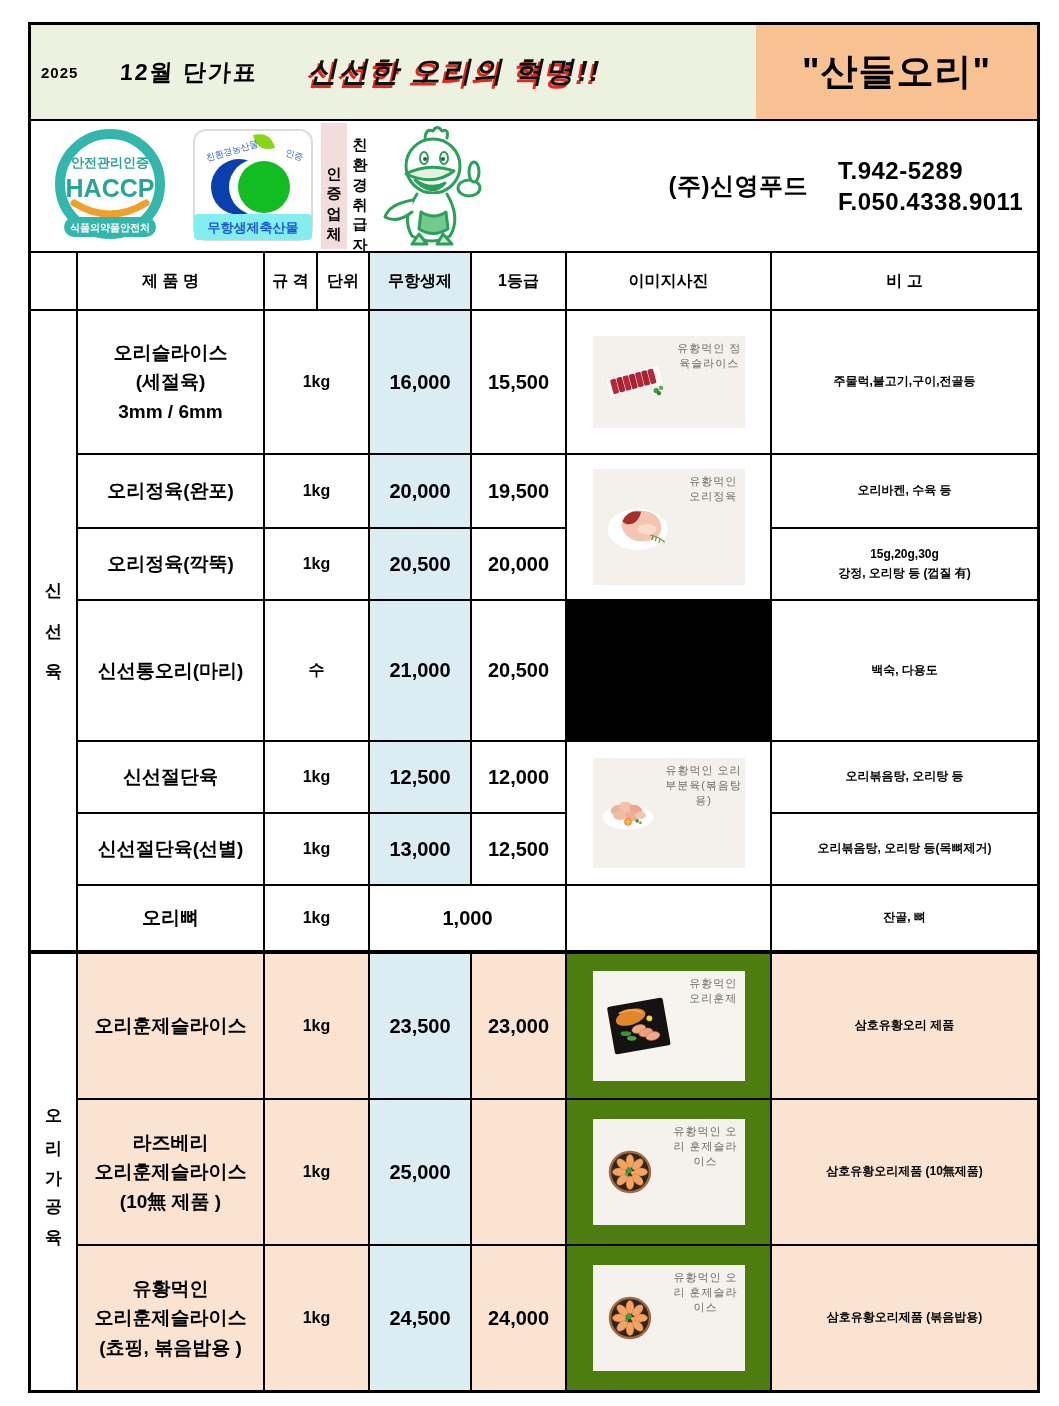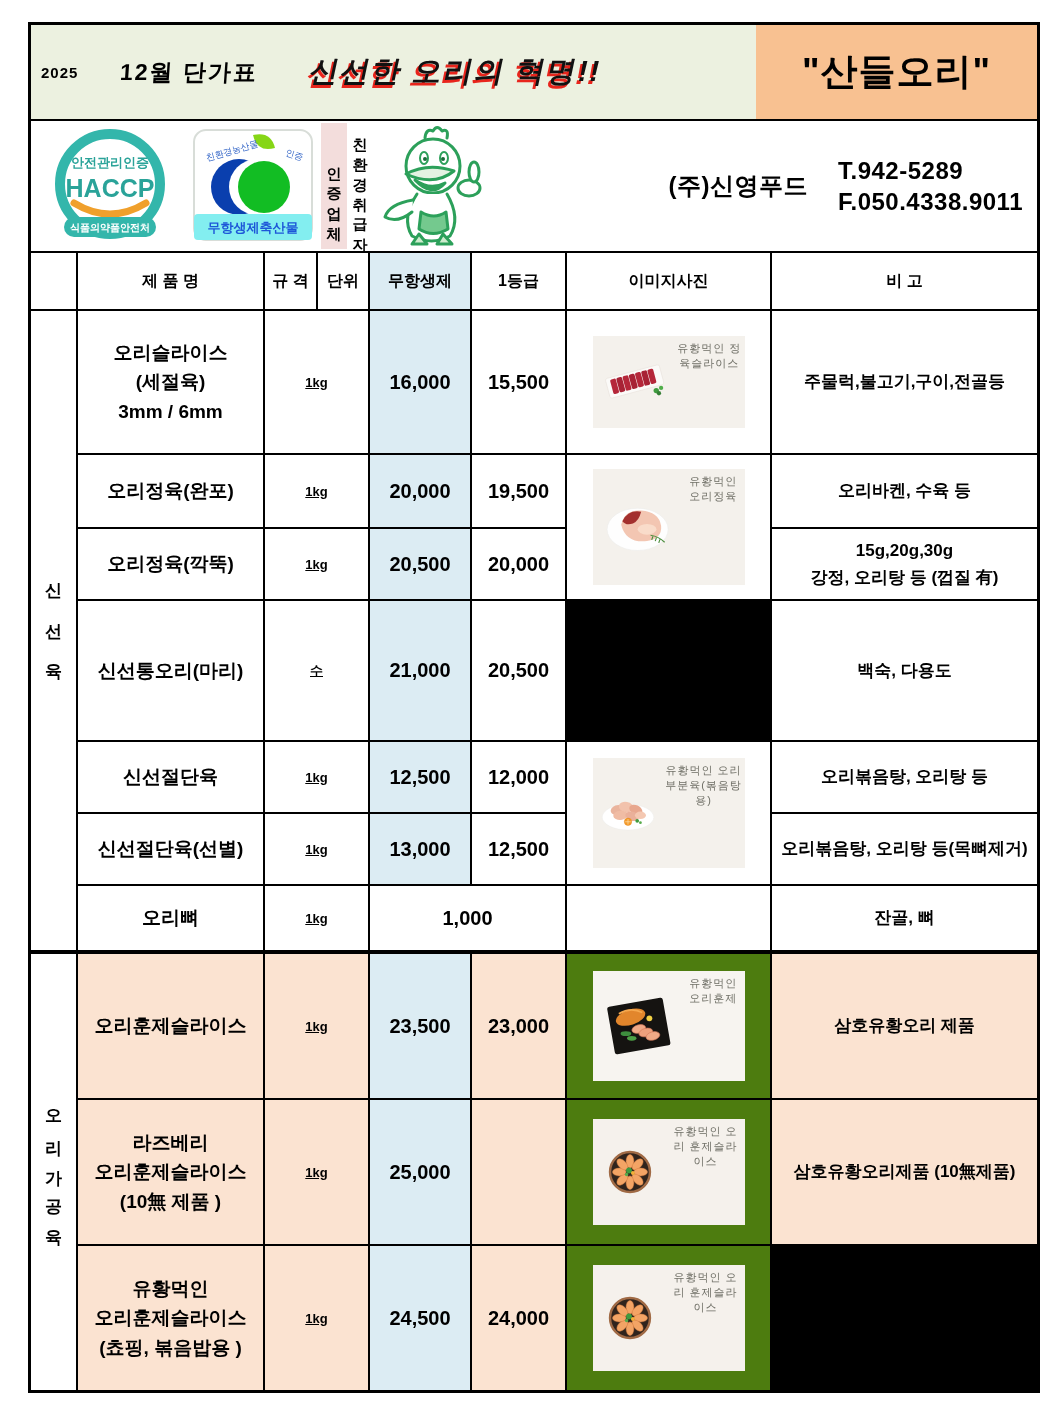--- a/index.html
+++ b/index.html
@@ -37,23 +37,23 @@
            background:#000; gap:2px; }
   #grid1 { grid-template-rows:56px 142px 72px 70px 139px 70px 70px 64px; }
   #grid2 { border-top:4px solid #000; grid-template-rows:144px 144px 144px; }
   .cell { background:#fff; display:flex; flex-direction:column; align-items:center; justify-content:center;
           text-align:center; overflow:hidden; }
   .hdr { font-size:16px; font-weight:bold; }
   .blue { background:#dcecf3; }
   .peach { background:#fbe3d1; }
   .imgblue { background:#4d7c0f; }
   .name { font-size:19px; font-weight:bold; white-space:pre-line; line-height:1.55; }
-  .spec { font-size:13px; font-weight:bold;text-decoration:underline; }
+  .spec { font-size:16px; font-weight:bold; }
   .price { font-size:20px; font-weight:bold; }
-  .remark { font-size:17px; font-weight:bold; white-space:pre-line; line-height:1.6; padding:0 6px; }
+  .remark { font-size:12px; font-weight:bold; white-space:pre-line; line-height:1.6; padding:0 6px; }
   .vlabel { writing-mode:vertical-rl; text-orientation:upright; font-size:17px; font-weight:bold; }
   .sp1 { letter-spacing:24px; }
   .sp2 { letter-spacing:13px; }
 
   
   .pcard { width:152px; background:#f4f1ec; display:flex; flex-direction:row; }
   .pcard svg { display:block; }
   .caption { font-size:11px; color:#6f6f66; text-align:center; padding:5px 2px 7px; letter-spacing:1px; }
 </style>
 </head>
@@ -311,15 +311,16 @@
           <ellipse cx="76" cy="31" rx="8" ry="14" fill="#f3a465" stroke="#d87f42" transform="rotate(225 76 53)"></ellipse>
           <ellipse cx="76" cy="31" rx="8" ry="14" fill="#f3a465" stroke="#d87f42" transform="rotate(270 76 53)"></ellipse>
           <ellipse cx="76" cy="31" rx="8" ry="14" fill="#f3a465" stroke="#d87f42" transform="rotate(315 76 53)"></ellipse>
           <circle cx="74" cy="50" r="6" fill="#3f9b3f"></circle>
             <circle cx="82" cy="55" r="4" fill="#f2b03a"></circle>
             <circle cx="69" cy="58" r="3.5" fill="#57ab4b"></circle>
         </svg>
         <div class="caption">유황먹인 오리 훈제슬라이스</div>
       </div>
     </div>
+    <div class="cell remark peach" style="grid-area:3/8/4/9">삼호유황오리제품 (볶음밥용)</div>
   </div>
 
 </div>
 
 </body></html>

